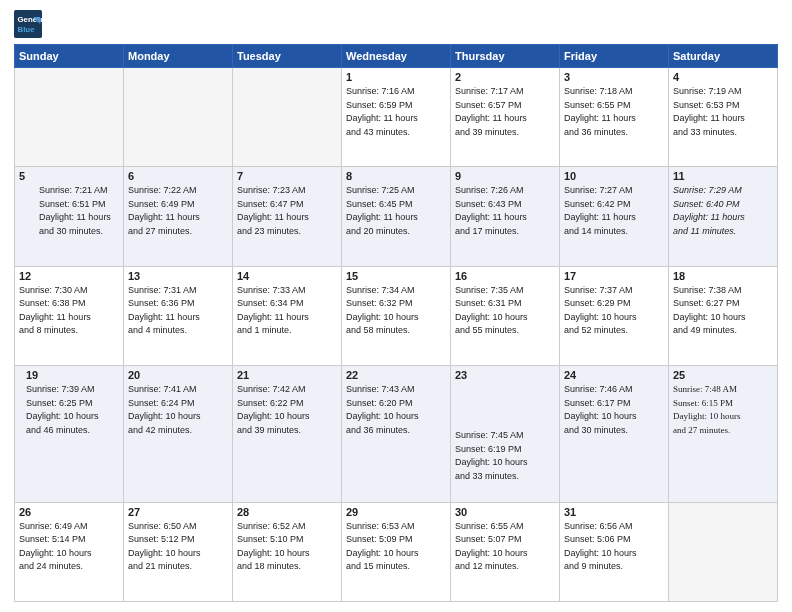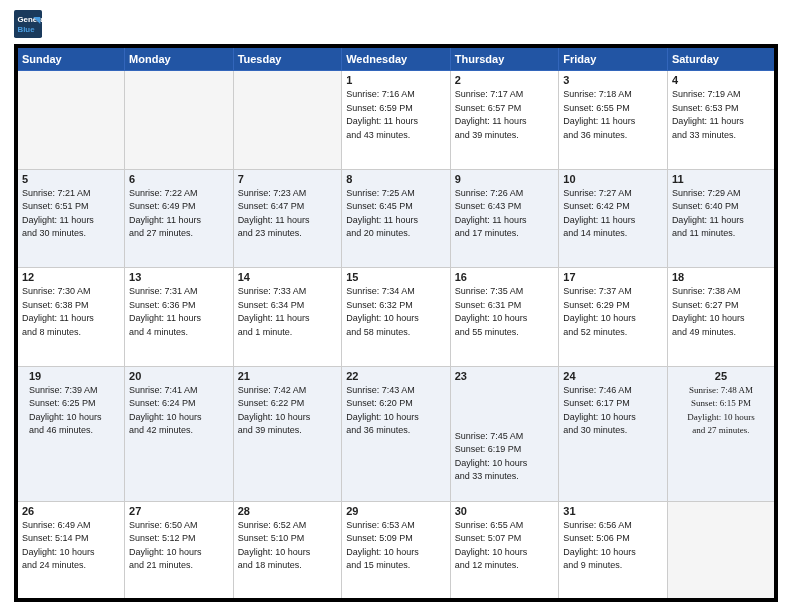--- a/index.html
+++ b/index.html
@@ -40,21 +40,21 @@
       font-weight: bold;
       color: #1a1a1a;
       line-height: 1.1;
     }
     .subtitle {
       font-size: 14px;
       color: #333;
     }
     .calendar {
       flex: 1;
-      border: 4px solid #000000;
+      border: 1px solid #000000;
       border-collapse: collapse;
       width: 100%;
       table-layout: fixed;
     }
     .calendar th {
       background: #2255a4;
       color: #fff;
       font-size: 11px;
       font-weight: bold;
       padding: 5px 4px;
@@ -150,21 +150,21 @@
             <div class="day-num">4</div>
             <div class="day-info" style="white-space: pre-line;">Sunrise: 7:19 AM
 Sunset: 6:53 PM
 Daylight: 11 hours
 and 33 minutes.</div>
           </td>
         </tr>
         <tr>
           <td style="background: rgb(238, 242, 248);">
             <div class="day-num">5</div>
-            <div class="day-info" style="white-space: pre-line;">Sunrise: 7:21 AM
+            <div class="day-info" style="white-space: pre-line; margin-left: 20px;">Sunrise: 7:21 AM
 Sunset: 6:51 PM
 Daylight: 11 hours
 and 30 minutes.</div>
           </td>
           <td style="background: rgb(238, 242, 248);">
             <div class="day-num">6</div>
             <div class="day-info" style="white-space: pre-line;">Sunrise: 7:22 AM
 Sunset: 6:49 PM
 Daylight: 11 hours
 and 27 minutes.</div>
@@ -192,21 +192,21 @@
           </td>
           <td style="background: rgb(238, 242, 248);">
             <div class="day-num">10</div>
             <div class="day-info" style="white-space: pre-line;">Sunrise: 7:27 AM
 Sunset: 6:42 PM
 Daylight: 11 hours
 and 14 minutes.</div>
           </td>
           <td style="background: rgb(238, 242, 248);">
             <div class="day-num">11</div>
-            <div class="day-info" style="white-space: pre-line;">Sunrise: 7:29 AM
+            <div class="day-info" style="white-space: pre-line; font-style: italic;">Sunrise: 7:29 AM
 Sunset: 6:40 PM
 Daylight: 11 hours
 and 11 minutes.</div>
           </td>
         </tr>
         <tr>
           <td style="background: rgb(255, 255, 255);">
             <div class="day-num">12</div>
             <div class="day-info" style="white-space: pre-line;">Sunrise: 7:30 AM
 Sunset: 6:38 PM
@@ -292,21 +292,21 @@
 Daylight: 10 hours
 and 33 minutes.</div>
           </td>
           <td style="background: rgb(238, 242, 248);">
             <div class="day-num">24</div>
             <div class="day-info" style="white-space: pre-line;">Sunrise: 7:46 AM
 Sunset: 6:17 PM
 Daylight: 10 hours
 and 30 minutes.</div>
           </td>
-          <td style="background: rgb(238, 242, 248); text-align: center;">
+          <td style="background: rgb(238, 242, 248);">
             <div class="day-num">25</div>
             <div class="day-info" style="white-space: pre-line; font-family: Liberation Serif, serif;">Sunrise: 7:48 AM
 Sunset: 6:15 PM
 Daylight: 10 hours
 and 27 minutes.</div>
           </td>
         </tr>
         <tr>
           <td style="background: rgb(255, 255, 255);">
             <div class="day-num">26</div>

